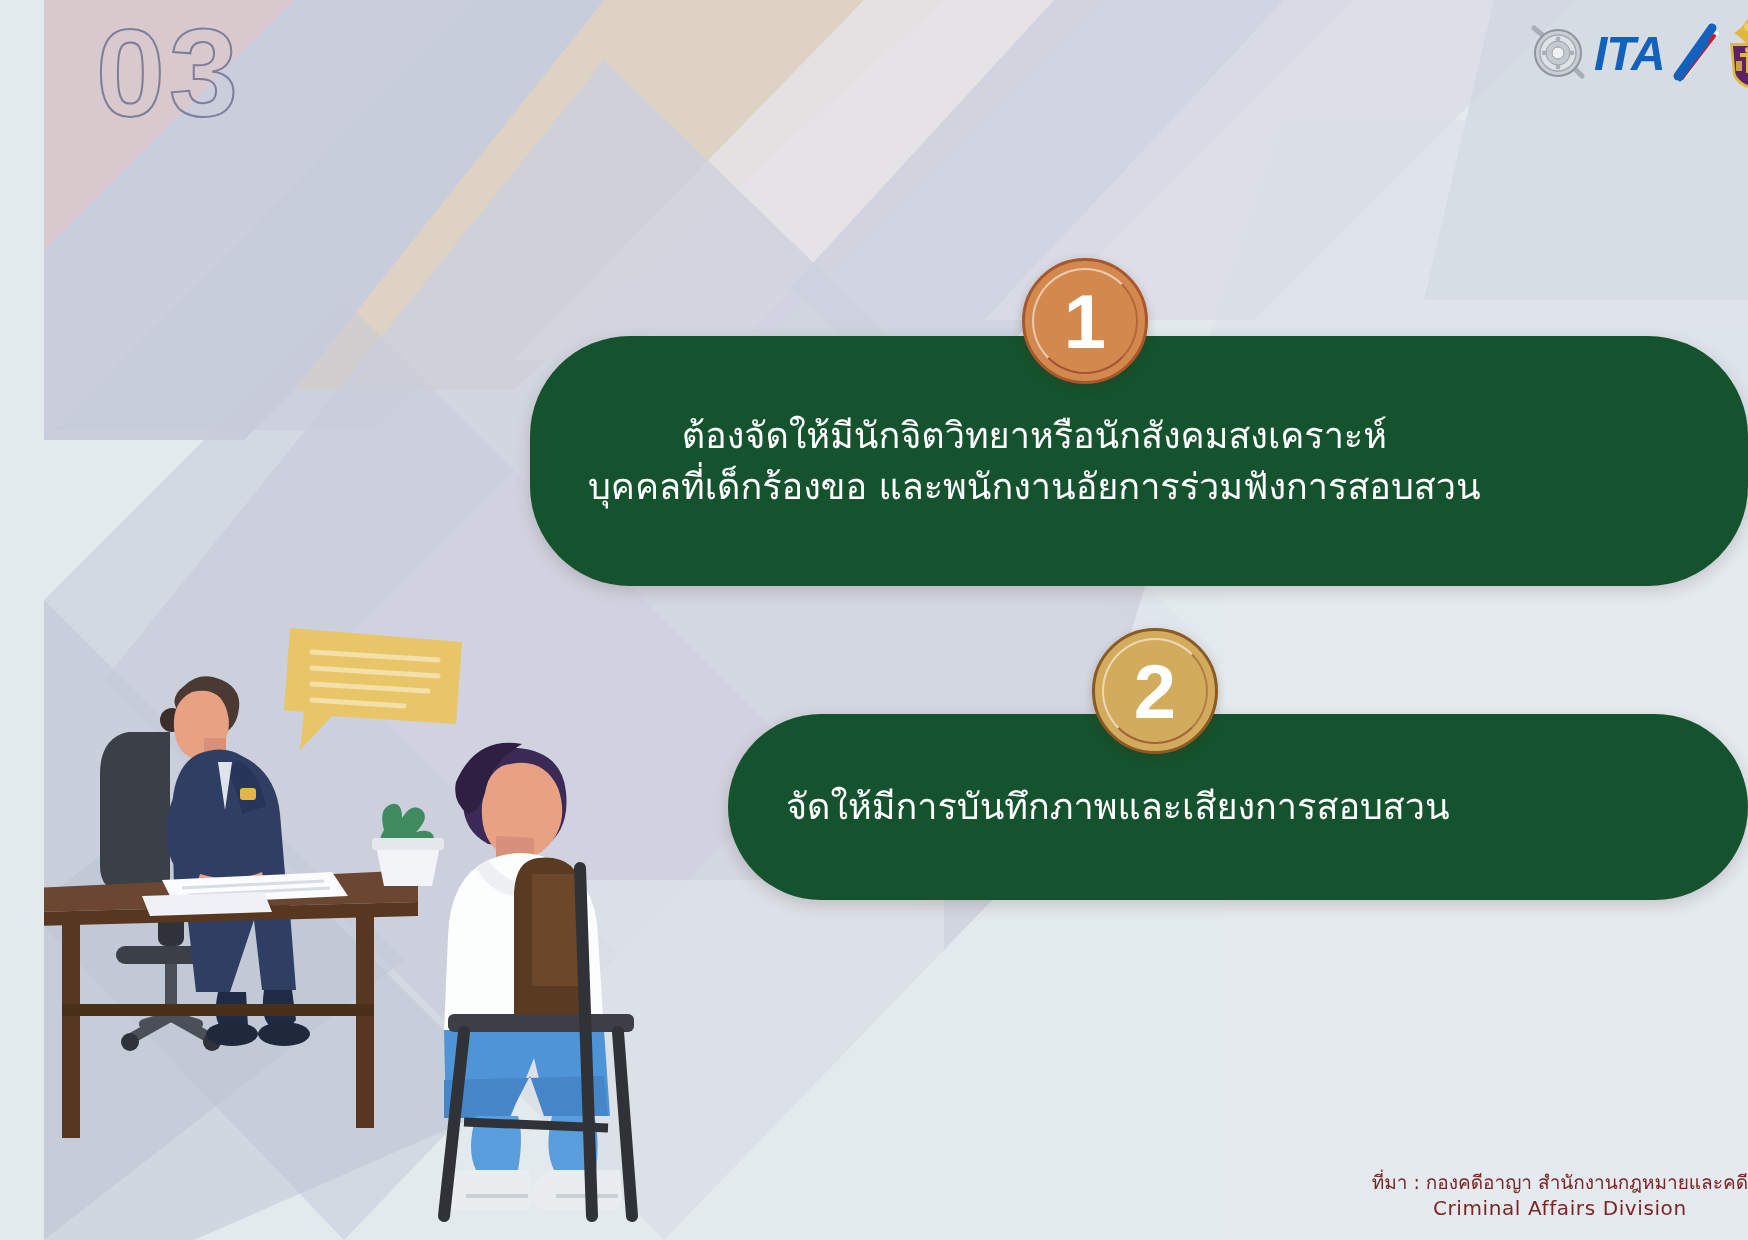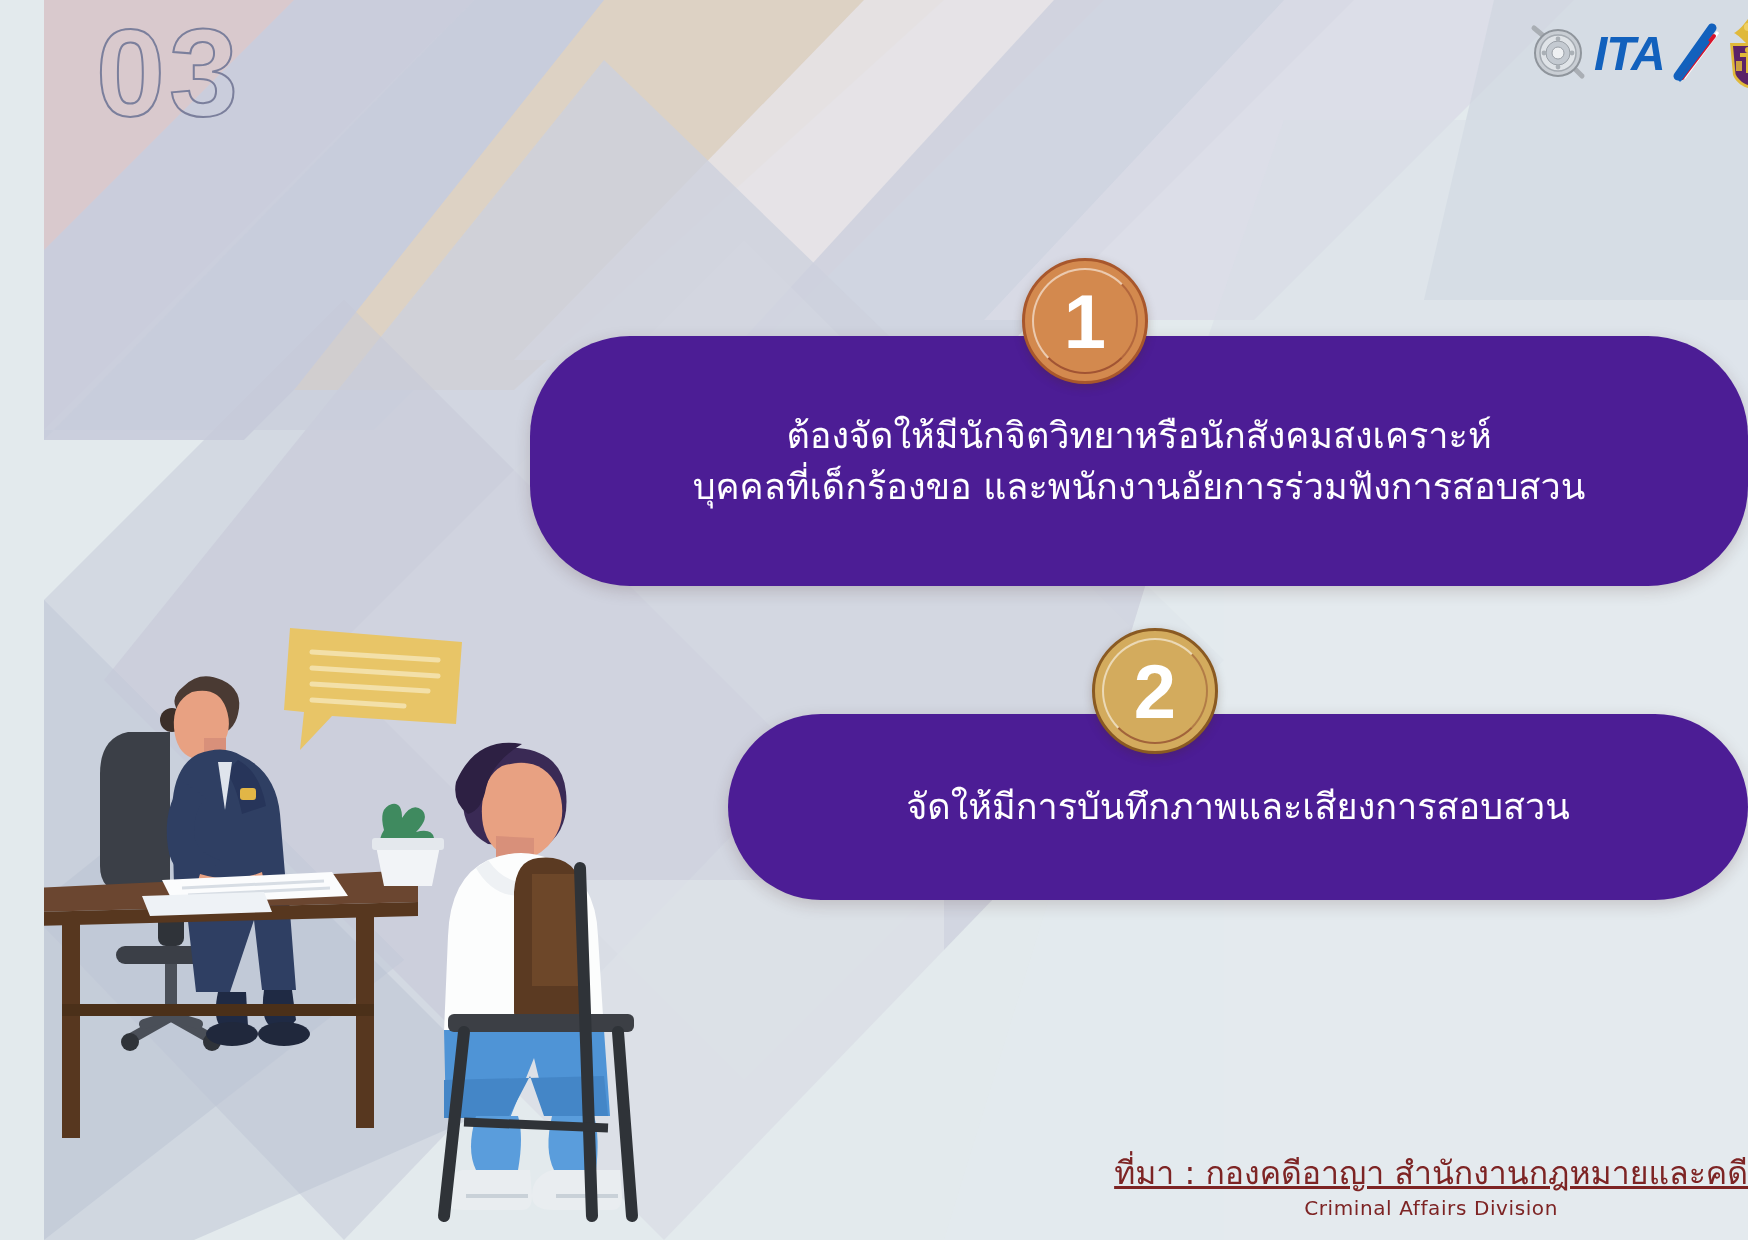--- a/index.html
+++ b/index.html
@@ -38,24 +38,24 @@
     color:#343a5e;
     font-size:53px;
     font-weight:bold;
     letter-spacing:0.5px;
     text-shadow:0 2px 3px rgba(80,80,100,.18);
   }
 
   
   .card {
     position:absolute; z-index:4;
-    background:#4c1d95;
+    background:#14532d;
     border-radius:100px;
     color:#ffffff;
-    display:flex; align-items:center; justify-content:center;
+    display:flex; align-items:center; justify-content:flex-start;
     text-align:center;
     box-shadow:0 5px 16px rgba(60,30,30,.18);
   }
   .card .card-text { padding:0 58px; line-height:1.42; font-size:36px; }
 
   #card1 { left:486px; top:336px; width:1218px; height:250px; }
   #card2 { left:684px; top:714px; width:1020px; height:186px; }
 
   .badge {
     position:absolute; z-index:7;
@@ -73,21 +73,21 @@
     pointer-events:none;
   }
   #badge1 { left:978px; top:258px; background:#d3894e; border:3px solid #a8572c; }
   #badge2 { left:1048px; top:628px; background:#d3ab5d; border:3px solid #8a5a22; }
 
   
   .footer {
     position:absolute; right:44px; bottom:18px; z-index:6;
     text-align:center; color:#7d2424;
   }
-  .footer .l1 { font-size:32px; line-height:1.34;text-decoration:underline; }
+  .footer .l1 { font-size:19px; line-height:1.34; }
   .footer .l2 { font-size:20px; line-height:1.34; letter-spacing:.6px; }
 
   
   .illus { position:absolute; left:-12px; bottom:0; width:660px; height:620px; z-index:3; }
 </style>
 </head>
 <body>
 
 <div id="stage">
 

